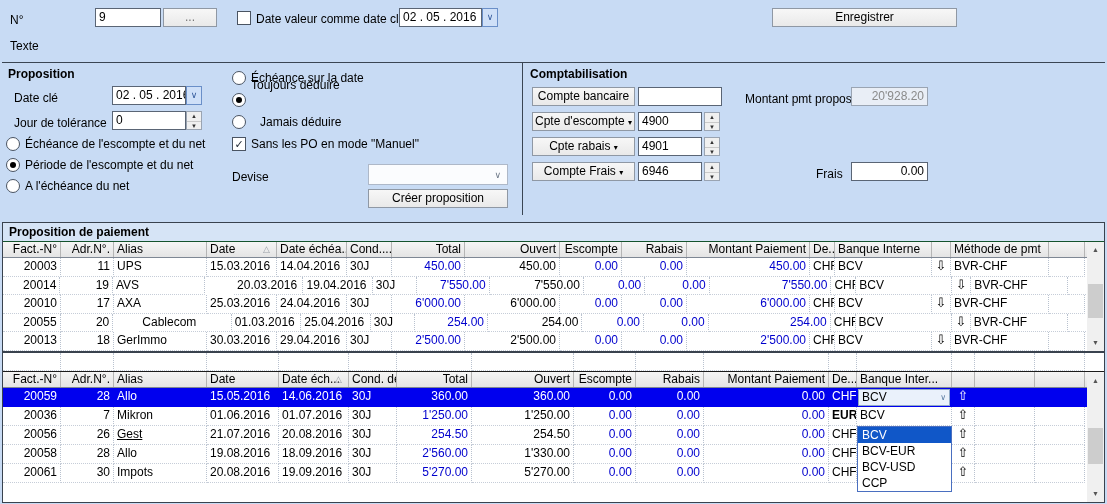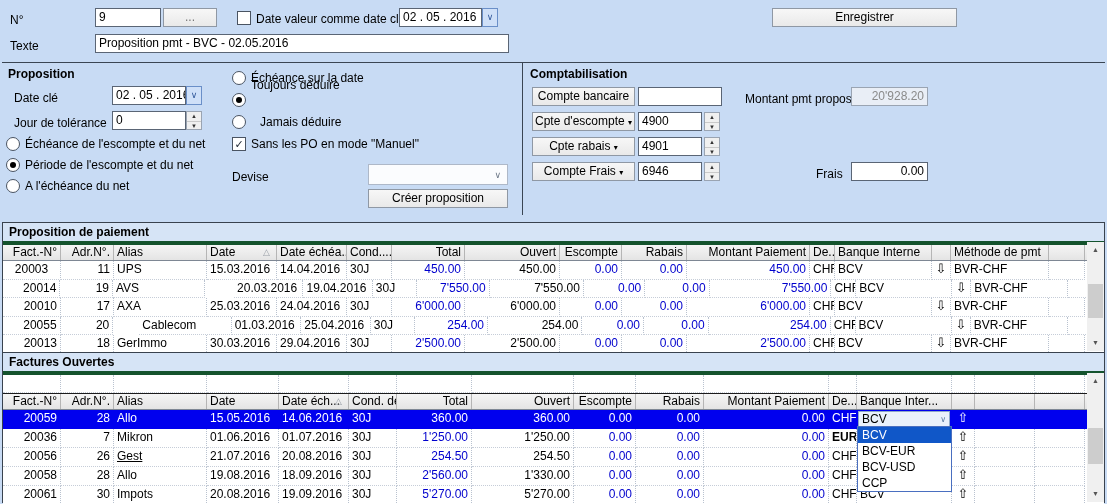--- a/index.html
+++ b/index.html
@@ -18,21 +18,21 @@
   .radio.sel::after{content:"";position:absolute;left:3px;top:3px;width:6px;height:6px;border-radius:50%;background:#000;}
   .check{position:absolute;width:12px;height:12px;border:1px solid #4a5462;background:#fff;text-align:center;line-height:12px;font-size:11px;color:#1b2430;}
   
   .cbtn{position:absolute;width:16px;background:#cfe0f8;border:1px solid #6a8fc8;color:#2f5699;text-align:center;font-size:9px;line-height:15px;box-sizing:border-box;}
   
   .spin{position:absolute;width:16px;box-sizing:border-box;border:1px solid #9aa4b2;background:#f0f0f0;}
   .spin div{height:50%;text-align:center;font-size:6px;line-height:8px;color:#333;}
   .spin div:first-child{border-bottom:1px solid #c9c9c9;}
   
   .tbox{position:absolute;left:2px;width:1101px;border:1px solid #39424e;background:#fff;box-sizing:content-box;}
-  .tband{background:#d6e4f6;font-weight:bold;padding:2px 6px;line-height:14px;border-bottom:4px solid #14532d;}
+  .tband{background:#d6e4f6;font-weight:bold;padding:2px 6px;line-height:14px;border-bottom:1px solid #14532d;}
   .thead{display:flex;background:linear-gradient(#f5f5f5,#e4e4e4);border-bottom:1px solid #7e8794;}
   .th{position:relative;box-sizing:border-box;padding:1px 3px;border-right:1px solid #b5b5b5;line-height:13px;white-space:nowrap;overflow:hidden;font-size:12px;}
   .trow{display:flex;background:#fff;}
   .td{box-sizing:border-box;padding:0 3px;border-right:1px dotted #b9c2cf;border-bottom:1px dotted #c6cdd8;white-space:nowrap;overflow:hidden;line-height:17px;font-size:12px;}
   .r{text-align:right;}.c{text-align:center;}.l{text-align:left;}
   .blue{color:#0000cd;}
   .trow.sel{background:#0000ee;color:#fff;}
   .trow.sel .td{border-right-color:#0000ee;border-bottom-color:#0000ee;}
   .trow.sel .blue{color:#fff;}
   .sortglyph{position:absolute;right:6px;top:1px;font-size:9px;color:#9aa0a8;}
@@ -56,21 +56,20 @@
   <span class="lbl" style="left:10px;top:13px;">N°</span>
   <div class="tb" style="left:95px;top:8px;width:66px;height:19px;">9</div>
   <div class="btn" style="left:163px;top:8px;width:54px;height:19px;color:#777;">...</div>
   <div class="check" style="left:237px;top:11px;"></div>
   <span class="lbl" style="left:256px;top:12px;">Date valeur comme date clé</span>
   <div class="tb" style="left:399px;top:8px;width:83px;height:19px;">02 . 05 . 2016</div>
   <div class="cbtn" style="left:482px;top:8px;height:19px;line-height:17px;"><span>∨</span></div>
   <div class="btn" style="left:772px;top:8px;width:185px;height:19px;">Enregistrer</div>
 
   <span class="lbl" style="left:10px;top:39px;">Texte</span>
-  <div class="tb" style="left:95px;top:34px;width:414px;height:19px;">Proposition pmt - BVC - 02.05.2016</div>
 
   <div class="hline" style="left:2px;top:62px;width:1103px;"></div>
   <div class="vline" style="left:522px;top:63px;height:152px;"></div>
 
   <span class="lbl bold" style="left:8px;top:67px;">Proposition</span>
   <span class="lbl" style="left:14px;top:91px;">Date clé</span>
   <div class="tb" style="left:112px;top:86px;width:74px;height:19px;">02 . 05 . 2016</div>
   <div class="cbtn" style="left:186px;top:86px;height:19px;line-height:17px;"><span>∨</span></div>
   <span class="lbl" style="left:14px;top:116px;">Jour de tolérance</span>
   <div class="tb" style="left:112px;top:111px;width:74px;height:19px;">0</div>
@@ -146,21 +145,21 @@
         <div class="th r" style="width: 65px;"><span>Rabais</span></div>
         <div class="th r" style="width: 123px;"><span>Montant Paiement</span></div>
         <div class="th l" style="width: 25px;"><span>De...</span></div>
         <div class="th l" style="width: 97px;"><span>Banque Interne</span></div>
         <div class="th c" style="width: 19px;"><span></span></div>
         <div class="th l" style="width: 98px;"><span>Méthode de pmt</span></div>
         <div class="th l" style="width: 36px;"><span></span></div>
       </div>
     <div id="t1-body">
         <div class="trow">
-          <div class="td r" style="width: 58px; height: 18.5px; text-align: center;">20003</div>
+          <div class="td r" style="width: 58px; height: 18.5px;">20003</div>
           <div class="td r" style="width: 53px; height: 18.5px;">11</div>
           <div class="td l" style="width: 93px; height: 18.5px;">UPS</div>
           <div class="td l" style="width: 70px; height: 18.5px;">15.03.2016</div>
           <div class="td l" style="width: 70px; height: 18.5px;">14.04.2016</div>
           <div class="td l" style="width: 45px; height: 18.5px;">30J</div>
           <div class="td r blue" style="width: 73px; height: 18.5px;">450.00</div>
           <div class="td r" style="width: 95px; height: 18.5px;">450.00</div>
           <div class="td r blue" style="width: 62px; height: 18.5px;">0.00</div>
           <div class="td r blue" style="width: 65px; height: 18.5px;">0.00</div>
           <div class="td r blue" style="width: 123px; height: 18.5px;">450.00</div>
@@ -244,21 +243,20 @@
         </div>
       </div>
     <div class="scroll" style="top:19px;bottom:0;">
       <div class="sbtn" style="top:0;">▲</div>
       <div class="sthumb" style="top:42px;height:34px;"></div>
       <div class="sbtn" style="bottom:0;">▼</div>
     </div>
   </div>
 
   <div class="tbox" style="top:352px;height:149px;">
-    <div class="tband">Factures Ouvertes</div>
     <div class="trow" id="t2-empty" style="height:18px;border-bottom:1px solid #1b1b1b;">
         <div class="td r" style="width: 58px; height: 18px;"></div>
         <div class="td r" style="width: 53px; height: 18px;"></div>
         <div class="td l" style="width: 93px; height: 18px;"></div>
         <div class="td l" style="width: 72px; height: 18px;"></div>
         <div class="td l" style="width: 70px; height: 18px;"></div>
         <div class="td l" style="width: 48px; height: 18px;"></div>
         <div class="td r" style="width: 75px; height: 18px;"></div>
         <div class="td r" style="width: 102px; height: 18px;"></div>
         <div class="td r" style="width: 62px; height: 18px;"></div>

